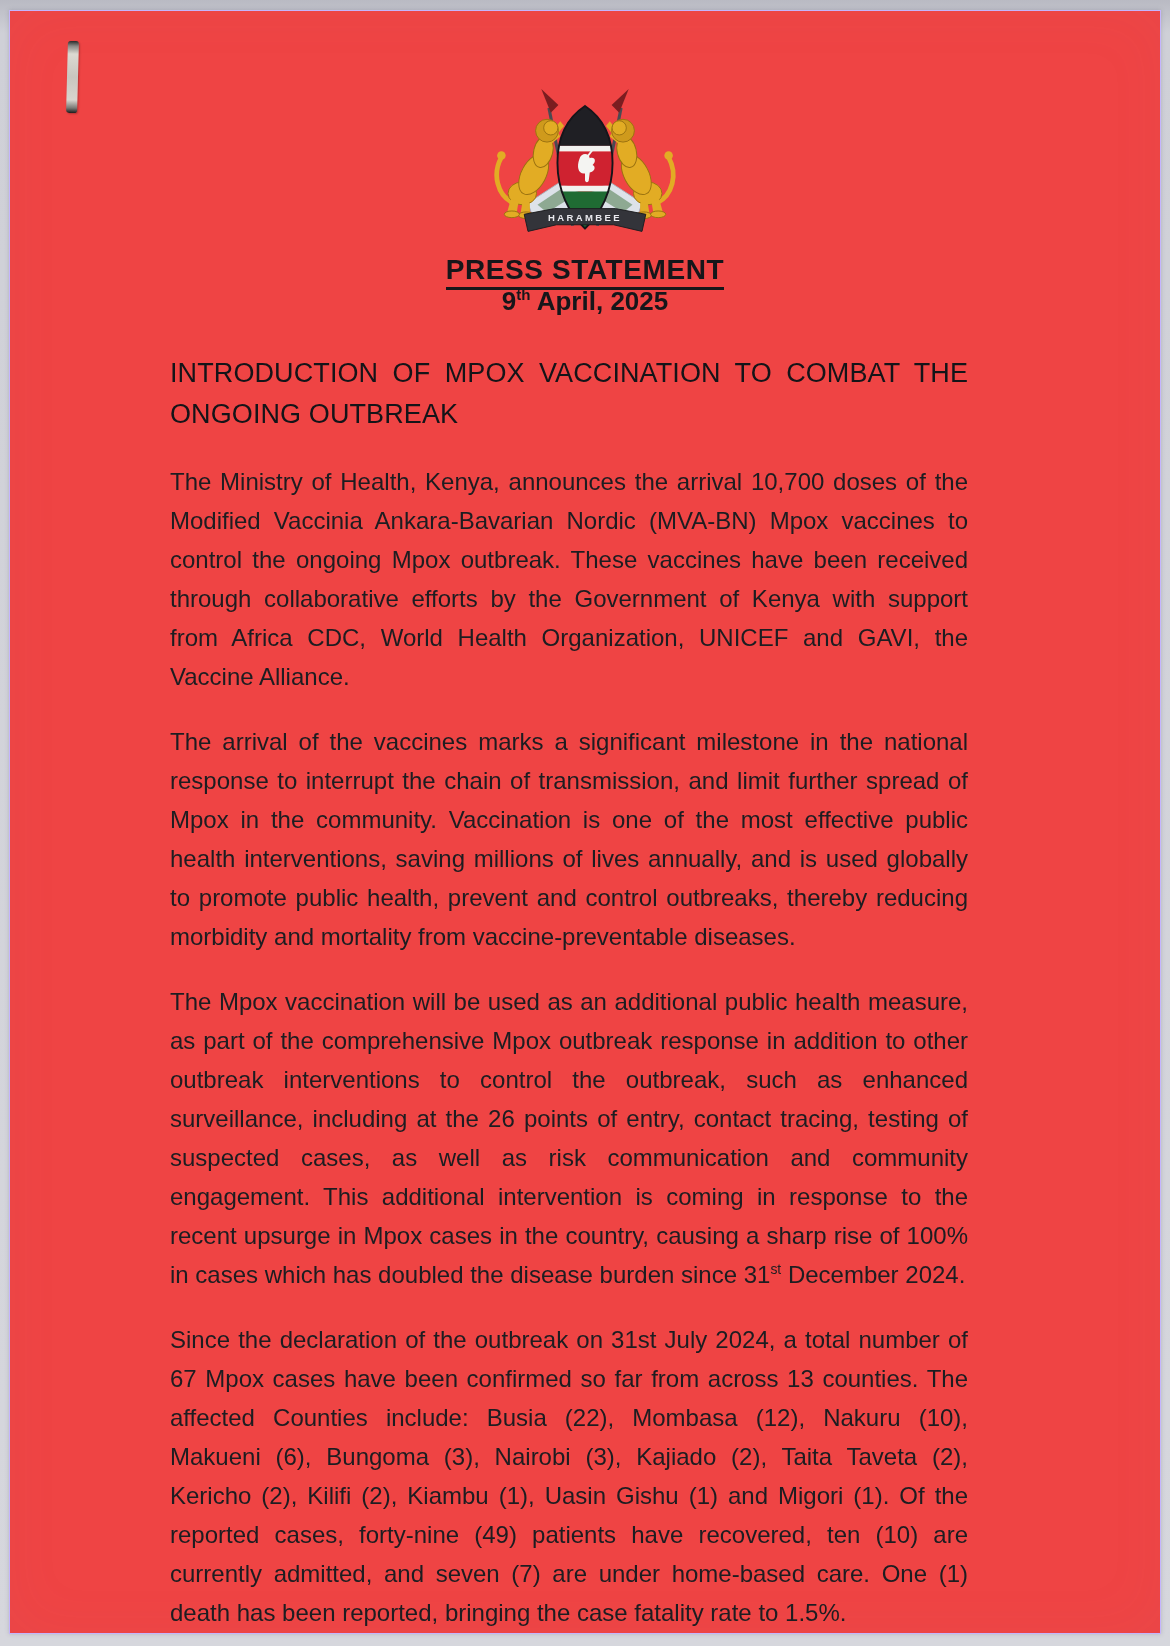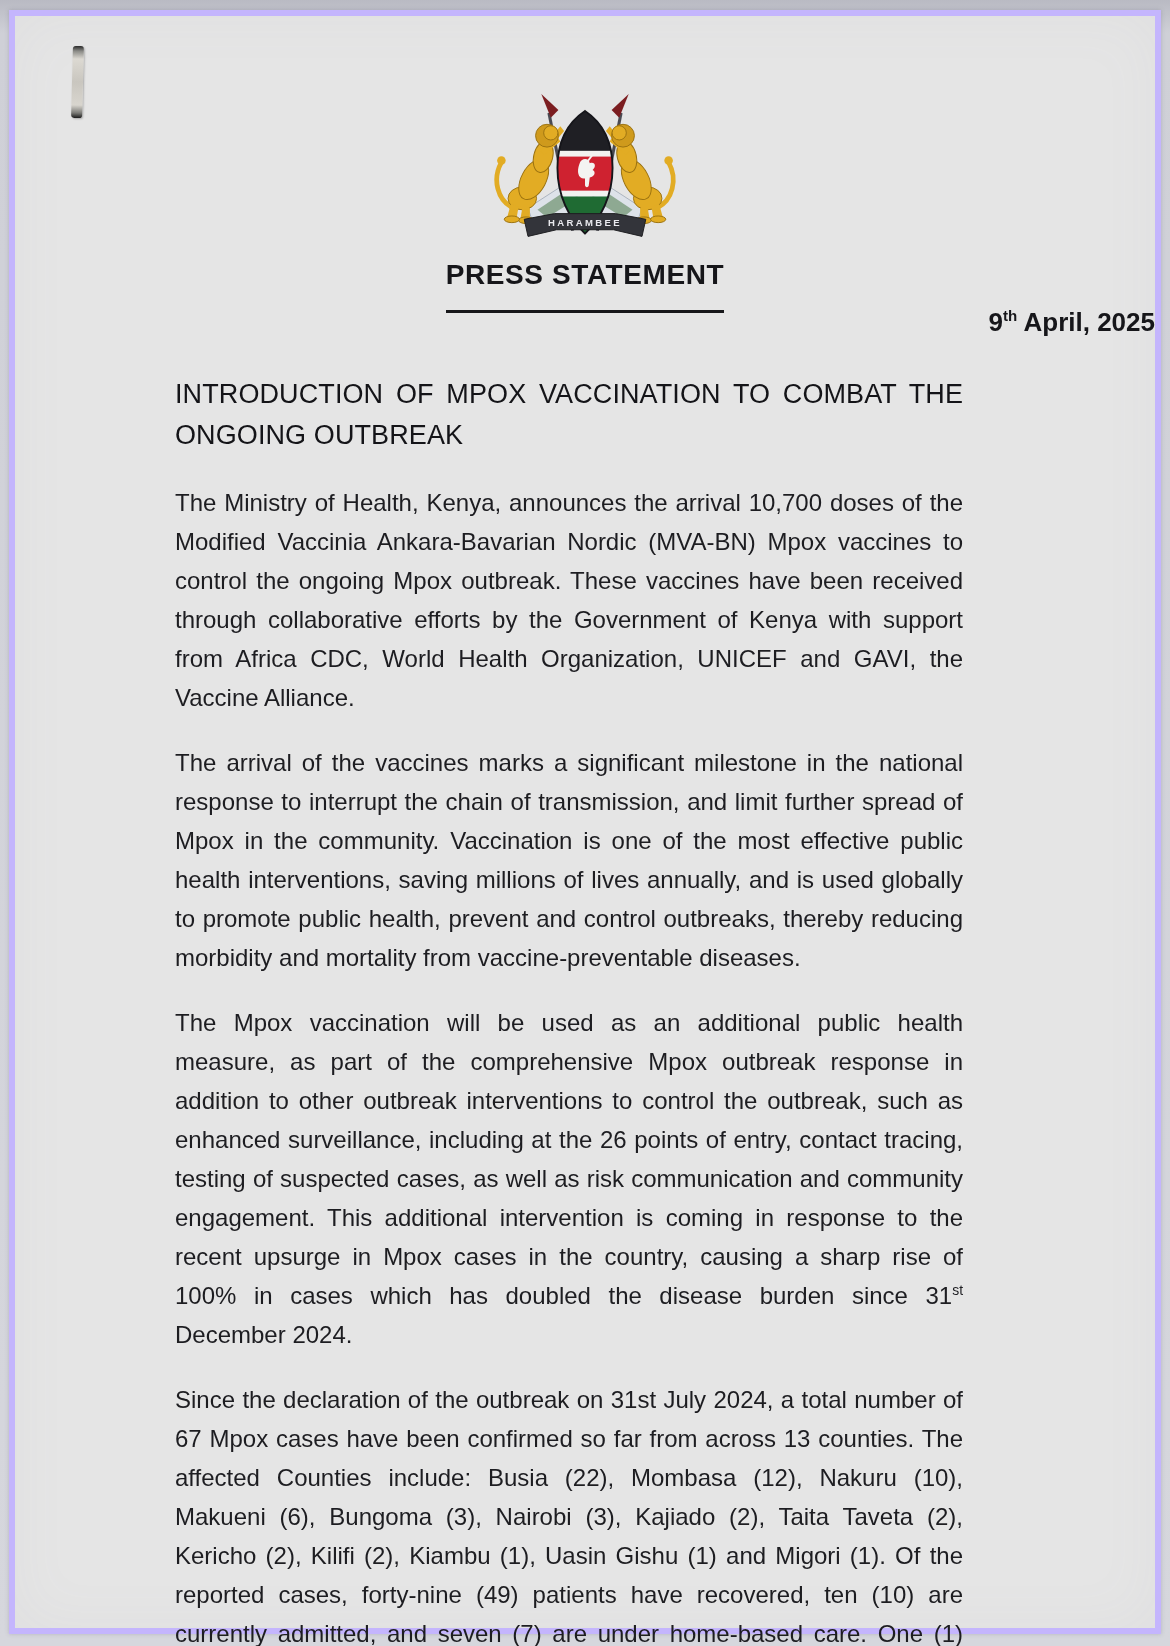--- a/index.html
+++ b/index.html
@@ -5,40 +5,40 @@
   html,body { margin:0; padding:0; }
   body {
     width:1170px; height:1646px;
     background:linear-gradient(180deg,#b9bac3 0%, #cfd0d7 2%, #d6d7dd 100%);
     font-family:"Liberation Sans", sans-serif;
     position:relative;
     overflow:hidden;
   }
   .page {
     position:absolute; left:9px; top:10px; right:9px; bottom:12px;
-    background:#e5e5e5;
-    border:6px solid #c4b5fd;
+    background:#ef4444;
+    border:1px solid #c4b5fd;
     box-shadow: inset 0 0 60px rgba(130,130,150,0.05), 0 0 4px rgba(80,80,100,0.25);
   }
   .staple {
     position:absolute; left:57px; top:30px; width:11px; height:72px;
     border-radius:3px;
     background:linear-gradient(180deg,#2a2a2a 0%, #8a8a86 7%, #dcd9d2 18%, #c9c6bf 50%, #d8d5ce 82%, #7a7a76 93%, #1c1c1c 100%);
     box-shadow:1px 1px 2px rgba(0,0,0,0.25);
     transform:rotate(1.5deg);
   }
   .doc-header { text-align:center; padding-top:76px; }
   .emblem { display:block; margin:0 auto; }
   .ministry {
     font-size:29px; font-weight:bold; letter-spacing:0.4px;
     color:#16161a; margin-top:10px;
   }
   .press { margin-top:15px; font-size:28px; font-weight:bold; color:#16161a; }
-  .press .underlined { border-bottom:3px solid #17171a; padding-bottom:20px; letter-spacing:0.6px; }
-  .date { margin-top:16px; font-size:26px; font-weight:bold; color:#16161a;text-align:right; }
+  .press .underlined { border-bottom:3px solid #17171a; padding-bottom:2px; letter-spacing:0.6px; }
+  .date { font-size:26px; font-weight:bold; color:#16161a; }
   sup { font-size:58%; vertical-align:super; line-height:0; }
   .content { padding:36px 192px 0 160px; }
   .title {
     font-size:27px; font-weight:normal; line-height:1.5;
     text-align:justify; margin:0 0 28px; color:#141418; letter-spacing:0.1px;
   }
   .content p {
     font-size:24px; line-height:39px; text-align:justify;
     margin:6px 0 26px; color:#1d1d21;
   }

